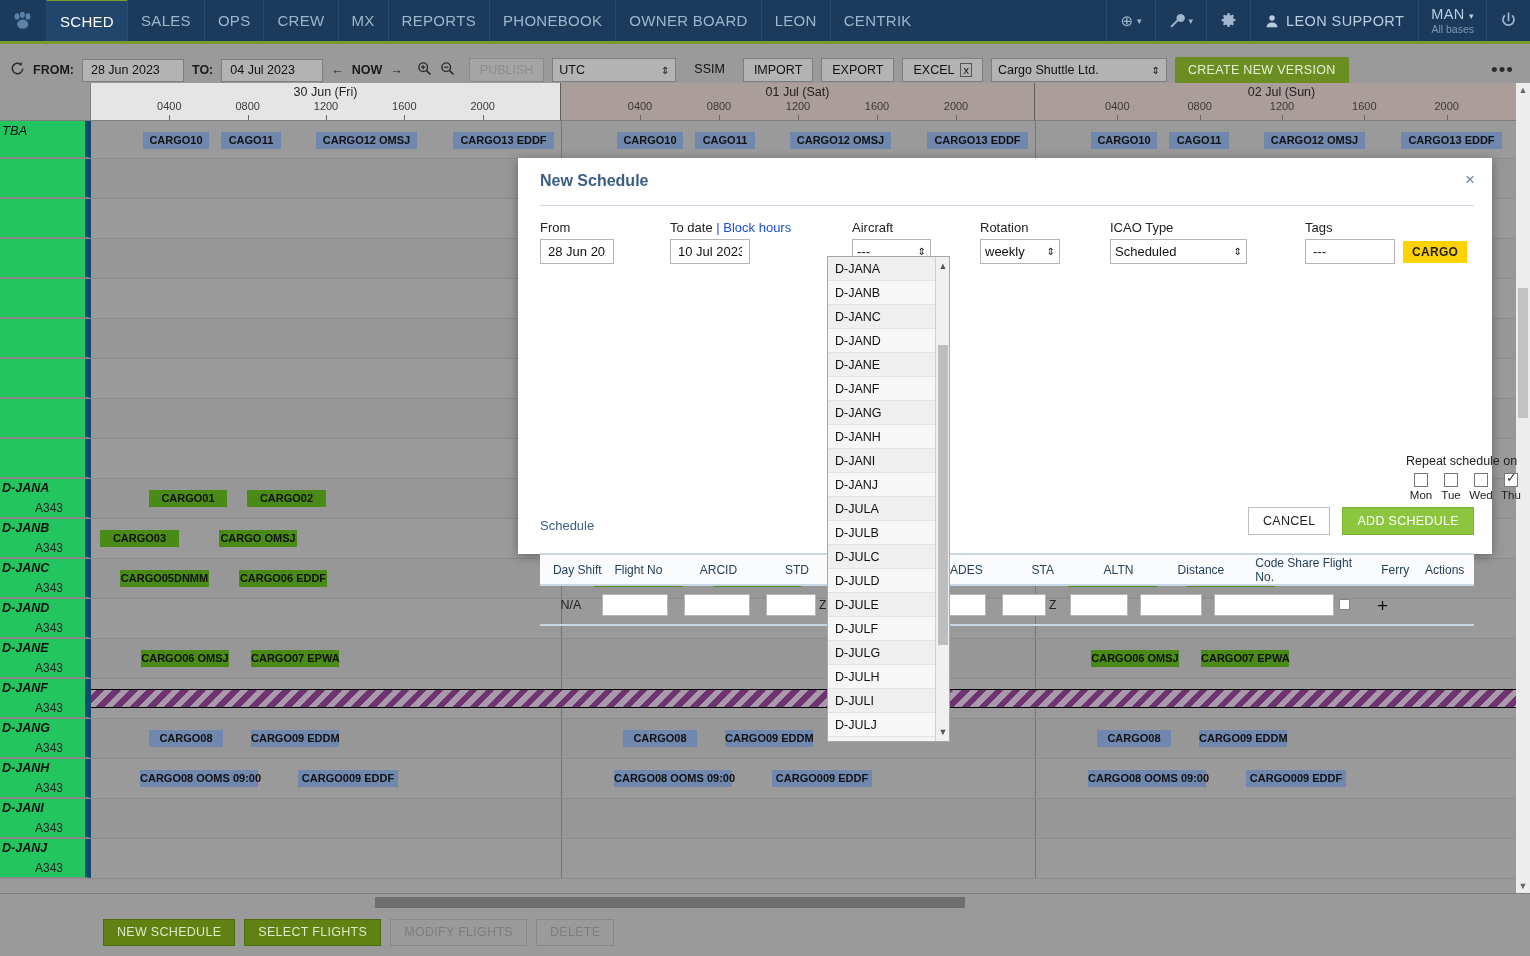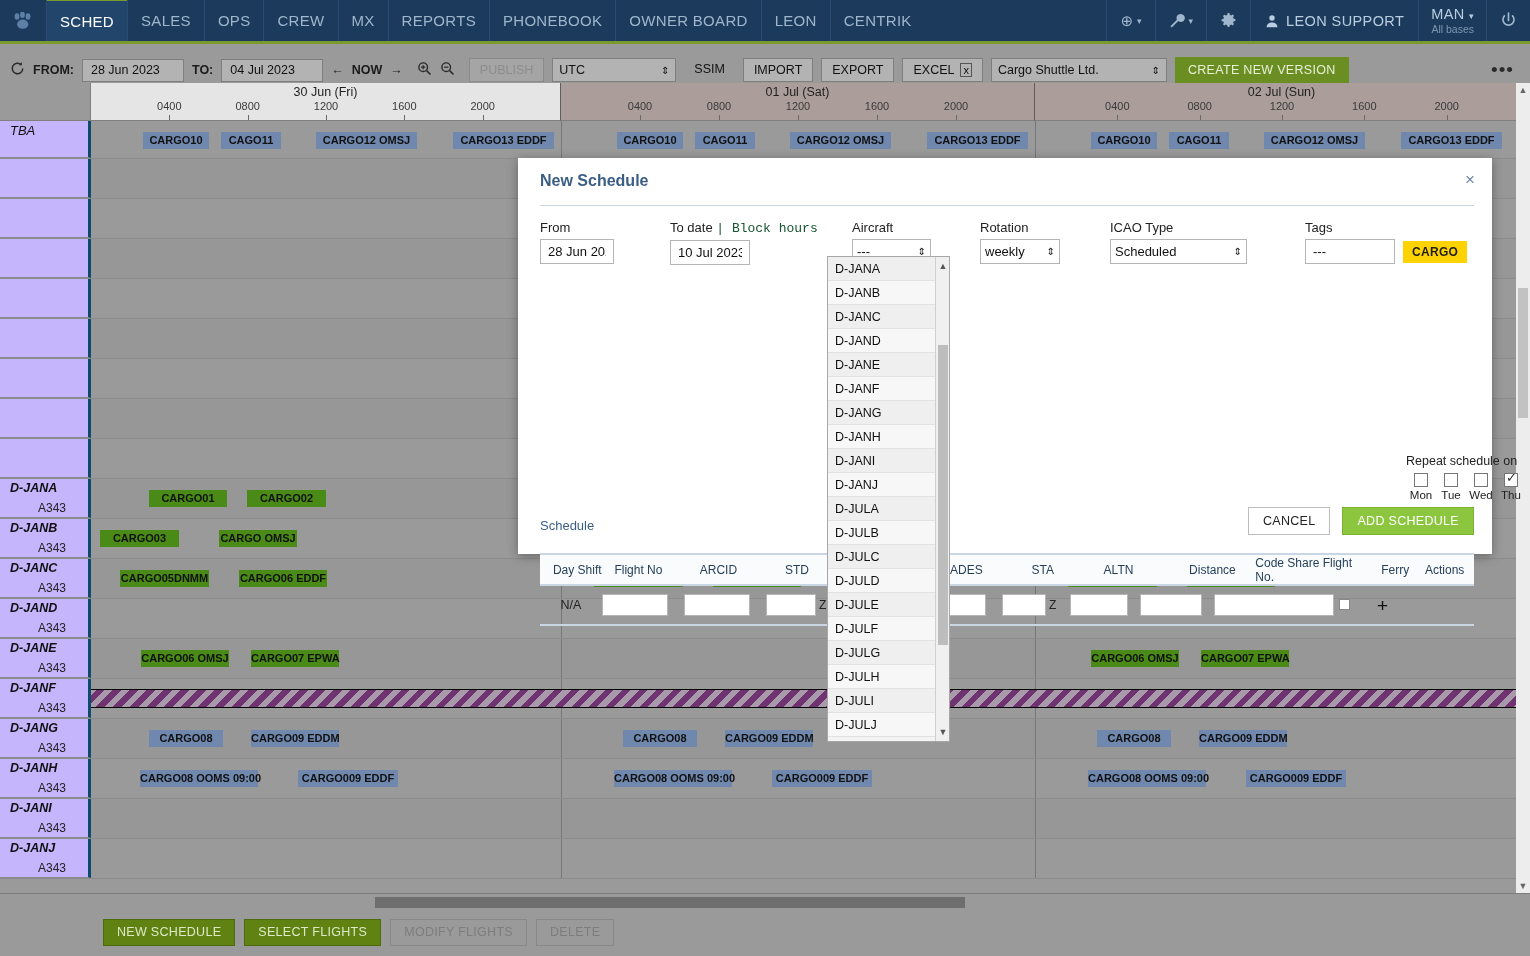--- a/index.html
+++ b/index.html
@@ -117,23 +117,23 @@
   .dh-tick { position: absolute; top: 0; font-size: 11px; color: #3a3a3a;
     transform: translateX(-50%); }
   .dh-tickline { position: absolute; bottom: -2px; width: 1px; height: 5px;
     background: #6a6a6a; }
 
   
   #rows { position: absolute; top: 38px; left: 0; width: 1530px; height: 772px; }
   .row { display: flex; height: 40px; border-bottom: 1px solid #8c8c8c; }
   .row.tba { height: 38px; }
   .row-label {
-    width: 91px; flex: 0 0 91px; background: #c4b5fd;
-    border-right: 3px solid #0c4a6e; position: relative;
-    padding: 2px 10px; border-bottom: 1px solid #8a8a8a;
+    width: 91px; flex: 0 0 91px; background: #22c55e;
+    border-right: 6px solid #0c4a6e; position: relative;
+    padding: 2px 2px; border-bottom: 1px solid #8a8a8a;
   }
   .row-label .reg { font-style: italic; font-weight: bold; font-size: 12.5px; color: #111; }
   .row-label .typ { position: absolute; right: 22px; bottom: 2px; font-size: 12px; color: #222; }
   .row-label .tba-txt { font-style: italic; font-size: 13px; color: #111; }
   .row-body { flex: 1; position: relative; background: #9a9a9a; }
   .row:nth-child(even) .row-body { background: #979797; }
   .daysep { position: absolute; top: 0; bottom: 0; width: 1px; background: #777; }
   .bar {
     position: absolute; height: 17px; line-height: 17px;
     font-size: 11px; font-weight: bold; color: #111; text-align: center;
@@ -183,21 +183,21 @@
   .modal-close {
     position: absolute; right: 17px; top: 13px; font-size: 17px;
     color: #6f87a3; cursor: pointer; line-height: 1;
   }
   .modal-hr {
     position: absolute; left: 22px; right: 18px; top: 47px;
     border-bottom: 1px solid #c9d4e0;
   }
   .fld { position: absolute; }
   .fld .lab { font-size: 13px; color: #222; margin-bottom: 4px; display: block; }
-  .fld .lab .dim { color: #14532d; font-family: Liberation Mono, monospace; }
+  .fld .lab .dim { color: #1d4ed8; }
   .txtin {
     border: 1px solid #b5b5b5; height: 25px; font-size: 13px; padding: 0 7px;
     color: #111; background: #fff; font-family: "Liberation Sans", sans-serif;
   }
   .selin {
     border: 1px solid #b5b5b5; height: 25px; font-size: 13px; padding: 0 4px;
     color: #111; background: #fff; font-family: "Liberation Sans", sans-serif;
   }
   .tagbox { display: flex; align-items: center; gap: 8px; }
   .tagpill {
@@ -751,21 +751,21 @@
   <div class="sched-table">
     <div class="st-head">
       <div style="width:62px;text-align:center;">Day Shift</div>
       <div style="width:82px;">Flight No</div>
       <div style="width:82px;">ARCID</div>
       <div style="width:82px;">STD</div>
       <div style="width:76px;">ADEP</div>
       <div style="width:78px;">ADES</div>
       <div style="width:68px;">STA</div>
       <div style="width:70px;">ALTN</div>
-      <div style="width:74px;text-align:center;">Distance</div>
+      <div style="width:74px;">Distance</div>
       <div style="width:125px;">Code Share Flight No.</div>
       <div style="width:38px;">Ferry</div>
       <div style="width:52px;">Actions</div>
     </div>
     <div class="st-row">
       <div style="width:62px;text-align:center;font-size:12.5px;color:#222;">N/A</div>
       <div style="width:82px;"><input class="cellin" style="width: 66px;" value=""></div>
       <div style="width:82px;"><input class="cellin" style="width: 66px;" value=""></div>
       <div style="width:82px;display:flex;align-items:center;gap:3px;">
           <input class="cellin" style="width: 50px;" value="">

